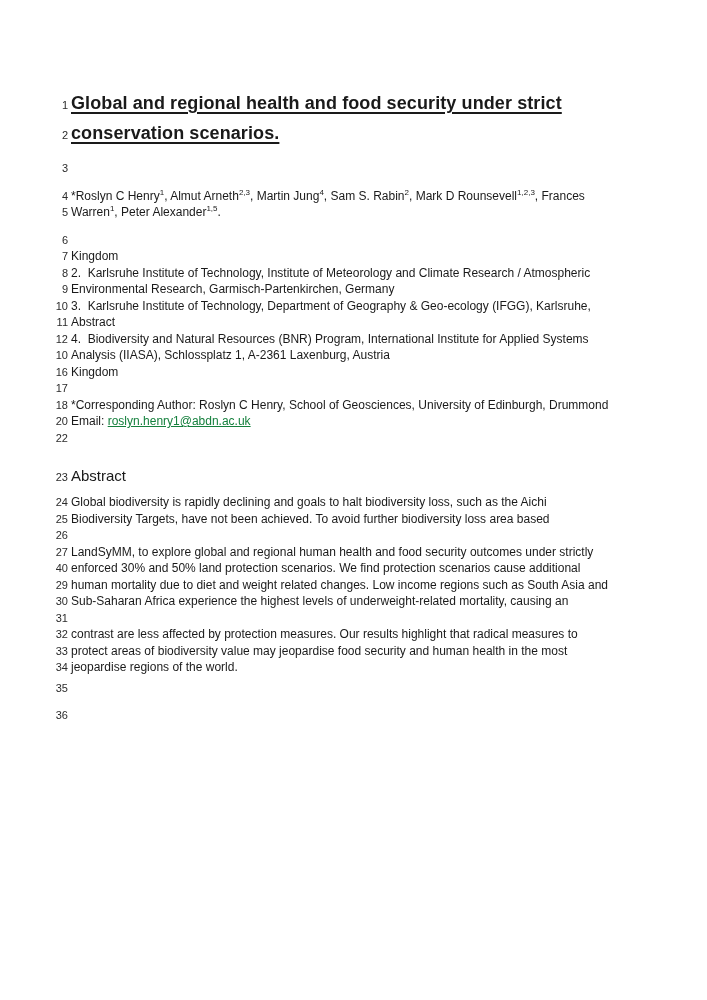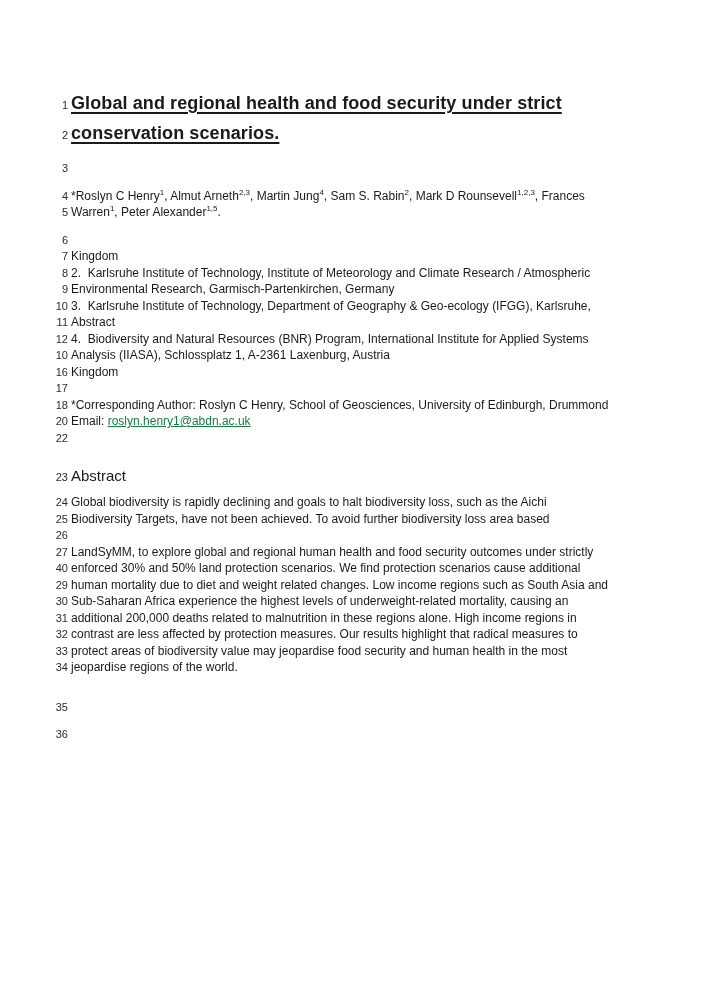--- a/index.html
+++ b/index.html
@@ -65,21 +65,21 @@
     margin-bottom: 7px;
   }
   .line-row.heading .line-text {
     font-weight: normal;
   }
   
   .line-row.new-para {
     margin-top: 11px;
   }
   .line-row.new-para-lg {
-    margin-top: 23px;
+    margin-top: 4px;
   }
   sup {
     font-size: 8px;
     line-height: 0;
     vertical-align: super;
   }
   a.email-link {
     color: #15803d;
     cursor: pointer;
   }
@@ -186,21 +186,20 @@
       <div class="line-row body">
         <span class="line-num">29</span>
         <span class="line-text"><span>human mortality due to diet and weight related changes. Low income regions such as South Asia and</span></span>
       </div>
       <div class="line-row body">
         <span class="line-num">30</span>
         <span class="line-text"><span>Sub-Saharan Africa experience the highest levels of underweight-related mortality, causing an</span></span>
       </div>
       <div class="line-row body">
         <span class="line-num">31</span>
-        <span class="line-text"><span>additional 200,000 deaths related to malnutrition in these regions alone. High income regions in</span></span>
       </div>
       <div class="line-row body">
         <span class="line-num">32</span>
         <span class="line-text"><span>contrast are less affected by protection measures. Our results highlight that radical measures to</span></span>
       </div>
       <div class="line-row body">
         <span class="line-num">33</span>
         <span class="line-text"><span>protect areas of biodiversity value may jeopardise food security and human health in the most</span></span>
       </div>
       <div class="line-row body">

